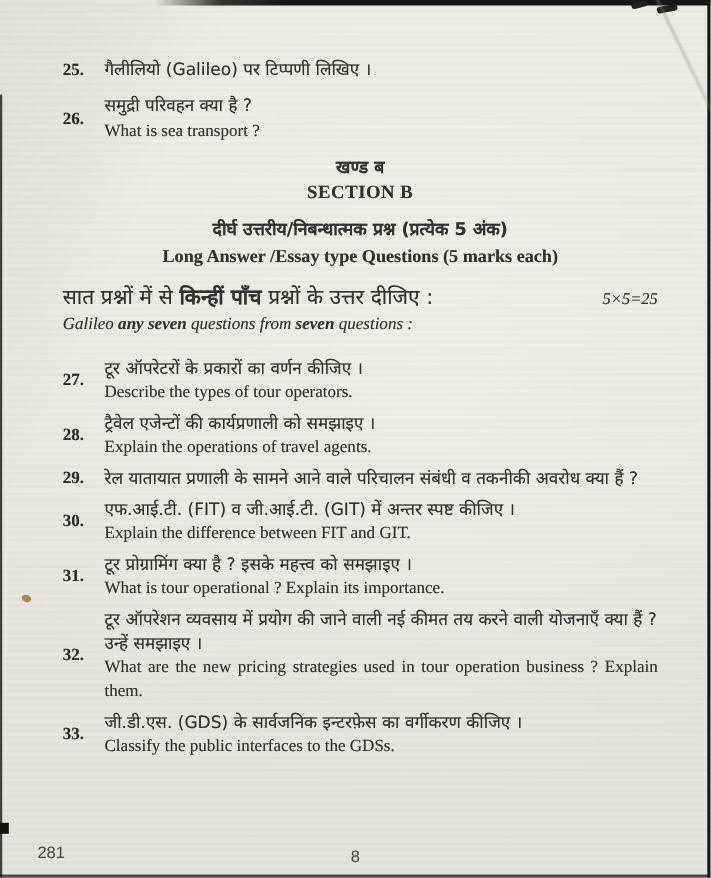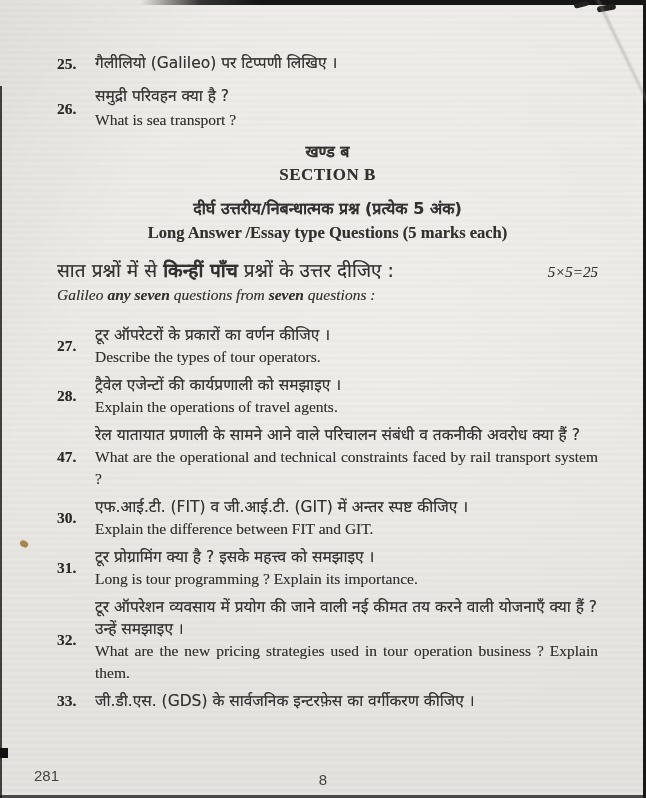--- a/index.html
+++ b/index.html
@@ -145,55 +145,55 @@
 
       <div class="question">
         <div class="q-num">28.</div>
         <div class="q-body">
           <div class="hindi">ट्रैवेल एजेन्टों की कार्यप्रणाली को समझाइए ।</div>
           <div class="eng">Explain the operations of travel agents.</div>
         </div>
       </div>
 
       <div class="question">
-        <div class="q-num">47.</div>
+        <div class="q-num">29.</div>
         <div class="q-body">
           <div class="hindi">रेल यातायात प्रणाली के सामने आने वाले परिचालन संबंधी व तकनीकी अवरोध क्या हैं ?</div>
-          <div class="eng justify">What are the operational and technical constraints faced by rail transport system ?</div>
         </div>
       </div>
 
       <div class="question">
         <div class="q-num">30.</div>
         <div class="q-body">
           <div class="hindi">एफ.आई.टी. (FIT) व जी.आई.टी. (GIT) में अन्तर स्पष्ट कीजिए ।</div>
           <div class="eng">Explain the difference between FIT and GIT.</div>
         </div>
       </div>
 
       <div class="question">
         <div class="q-num">31.</div>
         <div class="q-body">
           <div class="hindi">टूर प्रोग्रामिंग क्या है ? इसके महत्त्व को समझाइए ।</div>
-          <div class="eng">Long is tour programming ? Explain its importance.</div>
+          <div class="eng">What is tour operational ? Explain its importance.</div>
         </div>
       </div>
 
       <div class="question">
         <div class="q-num">32.</div>
         <div class="q-body">
           <div class="hindi">टूर ऑपरेशन व्यवसाय में प्रयोग की जाने वाली नई कीमत तय करने वाली योजनाएँ क्या हैं ? उन्हें समझाइए ।</div>
           <div class="eng justify">What are the new pricing strategies used in tour operation business ? Explain them.</div>
         </div>
       </div>
 
       <div class="question">
         <div class="q-num">33.</div>
         <div class="q-body">
           <div class="hindi">जी.डी.एस. (GDS) के सार्वजनिक इन्टरफ़ेस का वर्गीकरण कीजिए ।</div>
+          <div class="eng">Classify the public interfaces to the GDSs.</div>
         </div>
       </div>
 
     </div>
   </div>
 
   <div class="footer-left">281</div>
   <div class="footer-center">8</div>
 </div>
 

